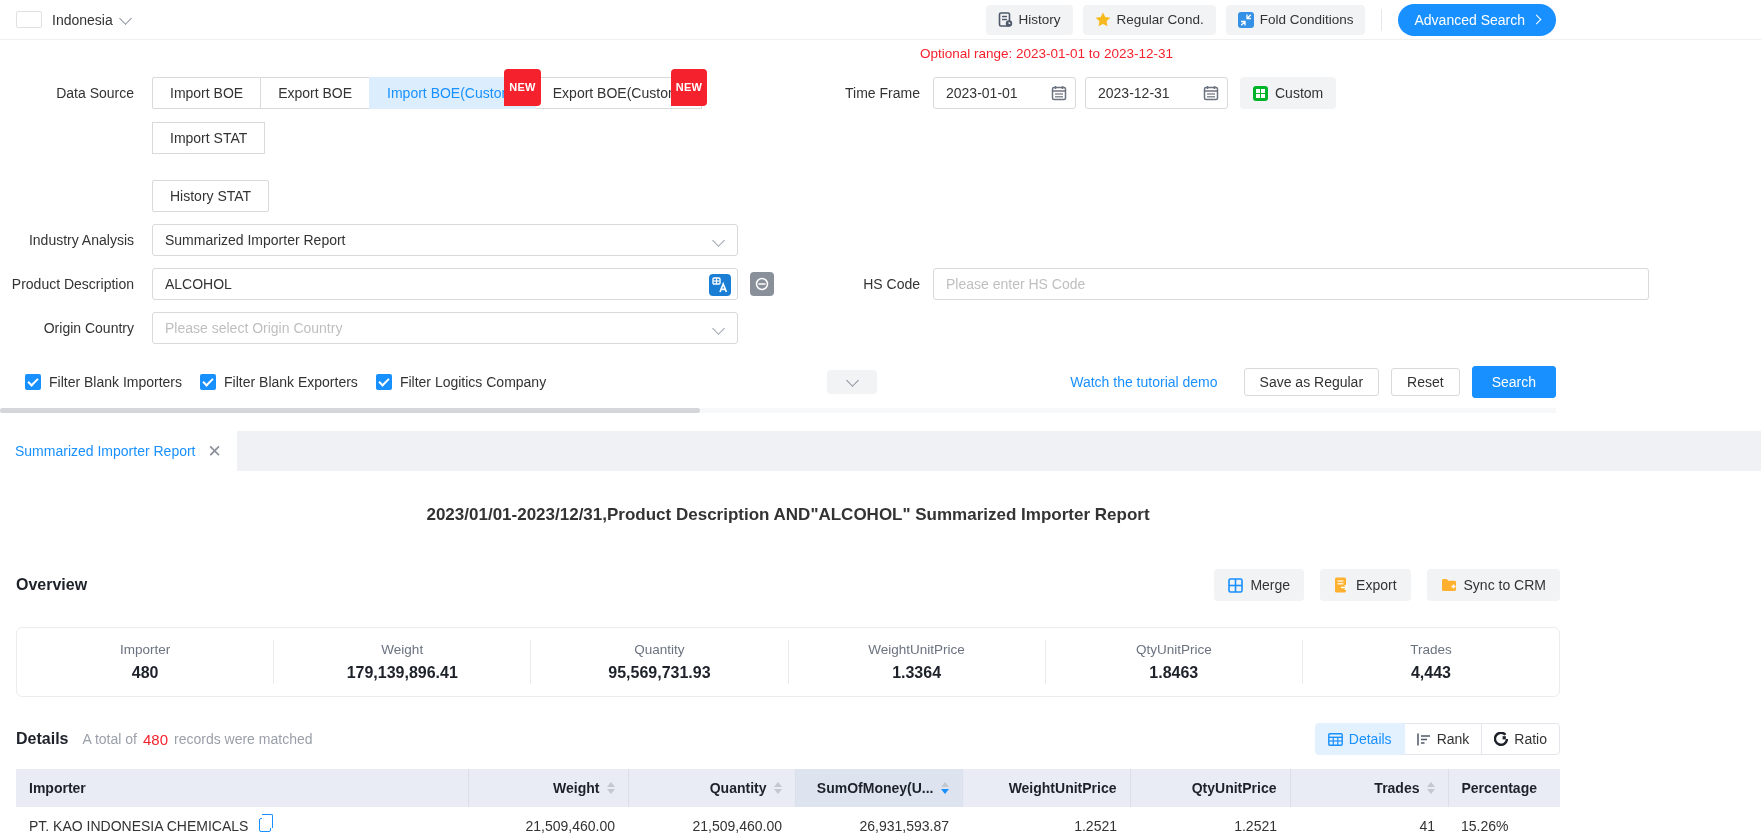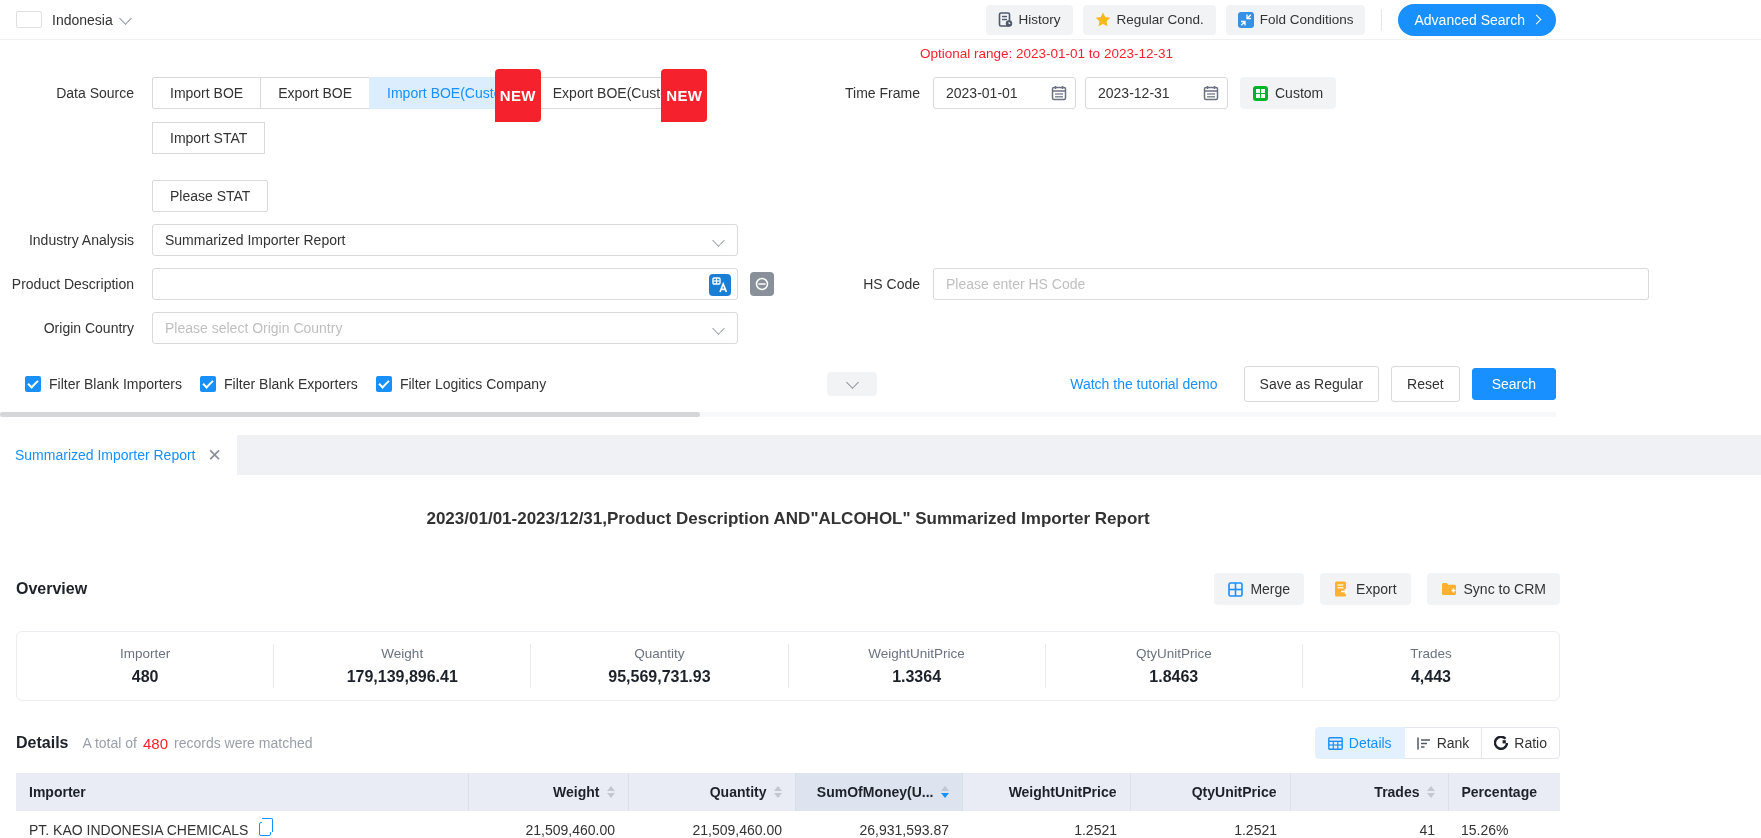--- a/index.html
+++ b/index.html
@@ -31,22 +31,22 @@
   .f-label { width:152px; flex:none; text-align:right; padding-right:18px; line-height:32px; color:#333; }
   .right-col { position:absolute; left:790px; top:0; display:flex; align-items:center; }
   .rc-label { width:143px; text-align:right; padding-right:13px; color:#333; }
 
   .ds-tabs { display:flex; flex-wrap:wrap; width:600px; gap:13px 0; }
   .ds-tab { position:relative; height:32px; line-height:30px; padding:0 17px; background:#fff;
             border:1px solid #d9d9d9; margin-right:-1px; cursor:pointer; font-size:14px; color:#333; }
   .ds-tab.first { border-radius:2px 0 0 2px; }
   .ds-tab.selected { background:#dceefd; color:#1890ff; border-color:#dceefd; z-index:1; }
   .ds-tab.single { border-radius:2px; margin-right:0; }
-  .new-badge { position:absolute; top:-9px; right:-6px; background:#f5222d; color:#fff; font-size:15px; font-weight:bold;
-               line-height:1; padding:19px 5px; border-radius:4px 4px 4px 0; letter-spacing:.3px; }
+  .new-badge { position:absolute; top:-9px; right:-6px; background:#f5222d; color:#fff; font-size:11px; font-weight:bold;
+               line-height:1; padding:13px 5px; border-radius:4px 4px 4px 0; letter-spacing:.3px; }
 
   .date-input { position:relative; width:143px; height:32px; border:1px solid #d9d9d9; border-radius:3px; margin-right:9px;
                 display:flex; align-items:center; padding:0 30px 0 12px; background:#fff; }
   .date-input input { border:none; outline:none; width:100%; font-size:14px; color:#333; font-family:inherit; background:transparent; }
   .cal-ico { position:absolute; right:8px; top:7px; }
   .custom-btn { height:32px; background:#f2f3f5; border:none; border-radius:4px; padding:0 13px; margin-left:3px;
                 display:inline-flex; align-items:center; gap:7px; font-size:14px; color:#333; cursor:pointer; }
 
   .sel { position:relative; width:586px; height:32px; border:1px solid #d9d9d9; border-radius:3px; background:#fff;
          line-height:30px; padding:0 30px 0 12px; cursor:pointer; white-space:nowrap; overflow:hidden; }
@@ -66,21 +66,21 @@
   .cb-item { display:flex; align-items:flex-start; margin-right:18px; cursor:pointer; }
   .cb { width:16px; height:16px; background:#1890ff; border-radius:2px; position:relative; flex:none; }
   .cb::after { content:""; position:absolute; left:5px; top:2px; width:4px; height:8px;
                border-right:2px solid #fff; border-bottom:2px solid #fff; transform:rotate(45deg); }
   .cb-label { margin-left:8px; color:#333; }
   .collapse-btn { margin-left:263px; width:50px; height:24px; background:#f2f3f5; border:none; border-radius:4px;
                   display:inline-flex; align-items:center; justify-content:center; cursor:pointer; }
   .collapse-btn .chev { margin:0 0 3px 0; }
   .form-actions { margin-left:auto; display:flex; align-items:center; }
   .tutorial-link { color:#1890ff; margin-right:14px; cursor:pointer; font-size:14px; }
-  .w-btn { height:36px; background:#fff; border:1px solid #d9d9d9; border-radius:3px; padding:0 15px;
+  .w-btn { height:28px; background:#fff; border:1px solid #d9d9d9; border-radius:3px; padding:0 15px;
            font-size:14px; color:#333; margin-left:12px; cursor:pointer; }
   .search-btn { height:32px; background:#1890ff; border:1px solid #1890ff; border-radius:3px; padding:0 19px;
                 font-size:14px; color:#fff; margin-left:12px; cursor:pointer; }
 
   
   .hscroll { height:5px; margin-top:10px; background:#f7f8fa; }
   .hscroll .thumb { width:700px; height:5px; background:#d4d6da; border-radius:3px; }
   .tabstrip { height:40px; background:#f0f1f5; display:flex; align-items:stretch; margin-top:4px; }
   .tab-active { background:#fff; display:flex; align-items:center; gap:12px; padding:0 15px; cursor:pointer; }
   .tab-active .t-label { color:#1890ff; font-size:14px; }
@@ -189,21 +189,21 @@
       <div class="ds-tab selected">
         <span>Import BOE(Custom)</span>
         <span class="new-badge">NEW</span>
       </div>
       <div class="ds-tab">
         <span>Export BOE(Custom)</span>
         <span class="new-badge">NEW</span>
       </div>
       <div class="ds-tab">Import STAT</div>
       <div style="flex-basis:100%; height:0;"></div>
-      <div class="ds-tab single">Please STAT</div>
+      <div class="ds-tab single">History STAT</div>
     </div>
     <div class="right-col">
       <div class="rc-label">Time Frame</div>
       <div class="date-input">
         <input readonly="" value="2023-01-01" style="">
         <span class="cal-ico">
           <svg width="16" height="16" viewBox="0 0 16 16">
               <rect x="1.5" y="2.5" width="13" height="12" rx="1.5" fill="none" stroke="#6b7280" stroke-width="1.5"></rect>
               <line x1="1.5" y1="6" x2="14.5" y2="6" stroke="#6b7280" stroke-width="1.5"></line>
               <line x1="4.5" y1="1" x2="4.5" y2="4" stroke="#6b7280" stroke-width="1.5"></line>
@@ -245,20 +245,21 @@
     <div class="f-label">Industry Analysis</div>
     <div class="sel">
       <span>Summarized Importer Report</span>
       <i class="chev"></i>
     </div>
   </div>
 
   <div class="form-row">
     <div class="f-label">Product Description</div>
     <div class="txt-input">
+      <input value="ALCOHOL" style="">
       <span class="in-ico">
         <svg width="22" height="22" viewBox="0 0 22 22">
             <rect width="22" height="22" rx="4" fill="#1a7fd4"></rect>
             <rect x="4" y="4" width="7" height="6" rx="1" fill="none" stroke="#fff" stroke-width="1.4"></rect>
             <line x1="4.5" y1="7" x2="10.5" y2="7" stroke="#fff" stroke-width="1.2"></line>
             <line x1="7.5" y1="4" x2="7.5" y2="10" stroke="#fff" stroke-width="1.2"></line>
             <path d="M11 18l3.2-8 3.2 8M12.3 15.4h4" stroke="#fff" stroke-width="1.6" fill="none"></path>
           </svg>
       </span>
     </div>

